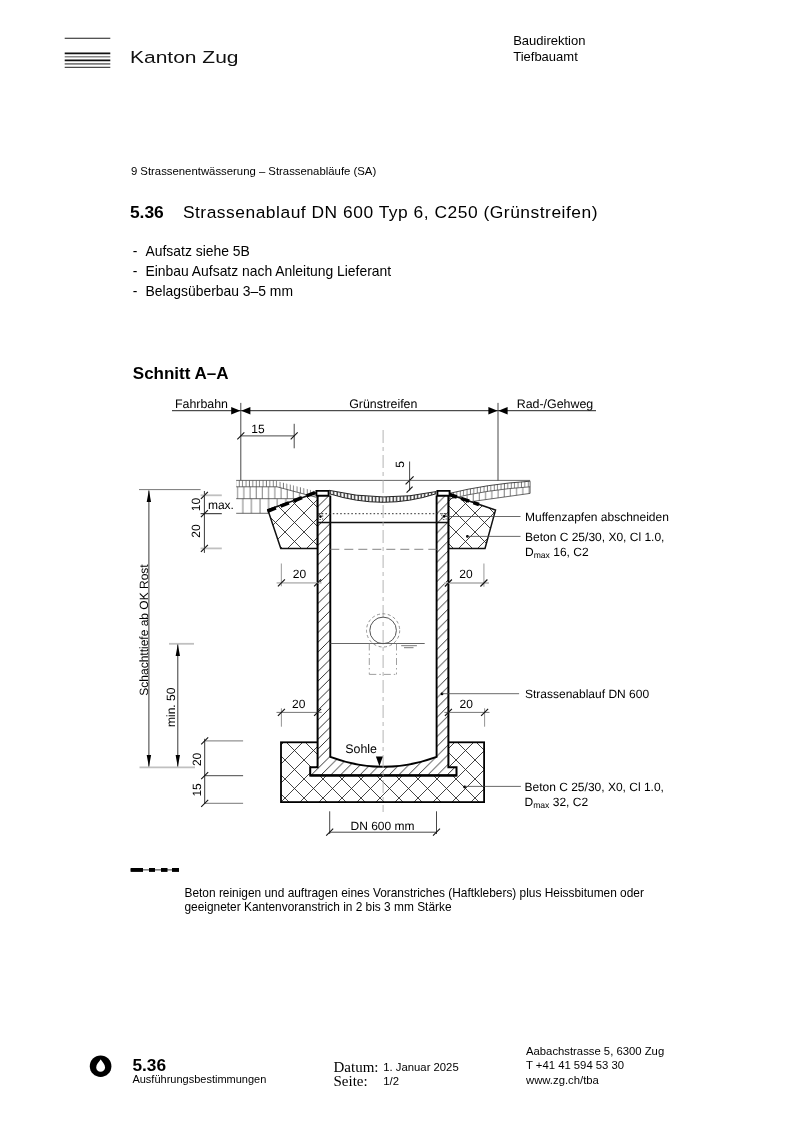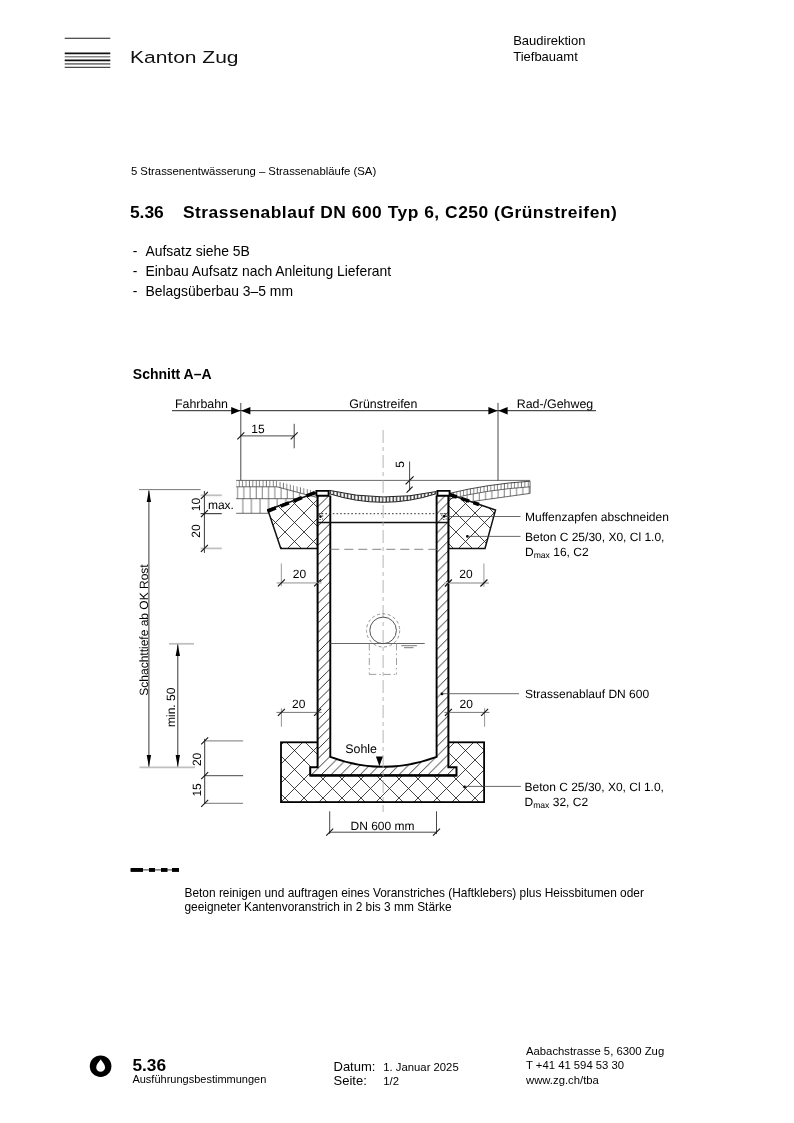--- a/index.html
+++ b/index.html
@@ -15,31 +15,31 @@
   <line x1="64.7" y1="56.8" x2="110.3" y2="56.8" stroke="#8a8a8a" stroke-width="1.6"></line>
   <line x1="64.7" y1="60.4" x2="110.3" y2="60.4" stroke="#111" stroke-width="1.7"></line>
   <line x1="64.7" y1="63.9" x2="110.3" y2="63.9" stroke="#7d7d7d" stroke-width="1.6"></line>
   <line x1="64.7" y1="67.3" x2="110.3" y2="67.3" stroke="#4a4a4a" stroke-width="1.3"></line>
 </svg>
 
 <div class="abs" style="left:130px;top:49.5px;font-size:16.8px;line-height:16.8px;color:#111;transform:scaleX(1.25);transform-origin:0 0;">Kanton Zug</div>
 
 <div class="abs" style="left:513.2px;top:33.4px;font-size:13px;line-height:15.2px;">Baudirektion<br>Tiefbauamt</div>
 
-<div class="abs" style="left:130.9px;top:165.8px;font-size:11.35px;line-height:11.35px;">5 Strassenentwässerung – Strassenabläufe (SA)</div>
+<div class="abs" style="left:130.9px;top:165.8px;font-size:11.35px;line-height:11.35px;">9 Strassenentwässerung – Strassenabläufe (SA)</div>
 
 <div class="abs" style="left:129.9px;top:203.9px;font-size:17.4px;line-height:17.4px;font-weight:bold;">5.36</div>
 
-<div class="abs" style="left:182.9px;top:203.9px;font-size:17.4px;line-height:17.4px;font-weight:bold;letter-spacing:0.52px;">Strassenablauf DN 600 Typ 6, C250 (Grünstreifen)</div>
+<div class="abs" style="left:182.9px;top:203.9px;font-size:17.4px;line-height:17.4px;font-weight:normal;letter-spacing:0.52px;">Strassenablauf DN 600 Typ 6, C250 (Grünstreifen)</div>
 
 <div class="abs" style="left:132.8px;top:241.9px;font-size:13.9px;line-height:19.95px;">-<br>-<br>-</div>
 
 <div class="abs" style="left:145.5px;top:241.9px;font-size:13.9px;line-height:19.95px;">Aufsatz siehe 5B<br>Einbau Aufsatz nach Anleitung Lieferant<br>Belagsüberbau 3–5 mm</div>
 
-<div class="abs" style="left:132.8px;top:366.9px;font-size:14px;line-height:14.2px;font-weight:bold;">Schnitt A–A</div>
+<div class="abs" style="left:132.8px;top:366.9px;font-size:17px;line-height:14.2px;font-weight:bold;">Schnitt A–A</div>
 
 <svg class="abs" style="left:0;top:0;font-family:'Liberation Sans',sans-serif;text-rendering:geometricPrecision;" width="794" height="1123" viewBox="0 0 794 1123">
   <defs>
     <pattern id="pvf" width="3.4" height="8" patternUnits="userSpaceOnUse">
         <path d="M1.2,0 V8" stroke="#4a4a4a" stroke-width="0.75"></path>
       </pattern>
     <pattern id="pvm" width="6.2" height="10" patternUnits="userSpaceOnUse">
         <path d="M2,0 V10" stroke="#4a4a4a" stroke-width="0.75"></path>
       </pattern>
     <pattern id="pvw" width="8.6" height="12" patternUnits="userSpaceOnUse">
@@ -251,17 +251,17 @@
 
 <svg class="abs" style="left:86px;top:1051px;" width="30" height="30" viewBox="0 0 30 30">
   <circle cx="14.6" cy="15.2" r="10.8" fill="#000"></circle>
   <path d="M14.6,8.2 C16.4,11.0 19.1,13.5 19.1,16.4 C19,18.9 17,20.7 14.6,20.7 C12.2,20.7 10.2,18.9 10.2,16.4 C10.2,13.6 12.8,11.2 14.6,8.6 Z" fill="#fff"></path>
 </svg>
 
 <div class="abs" style="left:132.4px;top:1057.1px;font-size:17.3px;line-height:17.3px;font-weight:bold;">5.36</div>
 
 <div class="abs" style="left:132.4px;top:1073.5px;font-size:11px;line-height:11.3px;">Ausführungsbestimmungen</div>
 
-<div class="abs" style="left:333.5px;top:1059.7px;font-size:13px;line-height:14px;">Datum:<br>Seite:</div>
+<div class="abs" style="left:333.5px;top:1059.7px;font-size:15px;line-height:14px;font-family:Liberation Serif, serif;">Datum:<br>Seite:</div>
 
 <div class="abs" style="left:383.3px;top:1059.7px;font-size:11.3px;line-height:14px;">1. Januar 2025<br>1/2</div>
 
 <div class="abs" style="left:514px;top:1043.9px;font-size:11.3px;line-height:14.5px;margin-left:12px;">Aabachstrasse 5, 6300 Zug<br>T +41 41 594 53 30<br>www.zg.ch/tba</div>
 
 </body></html>

